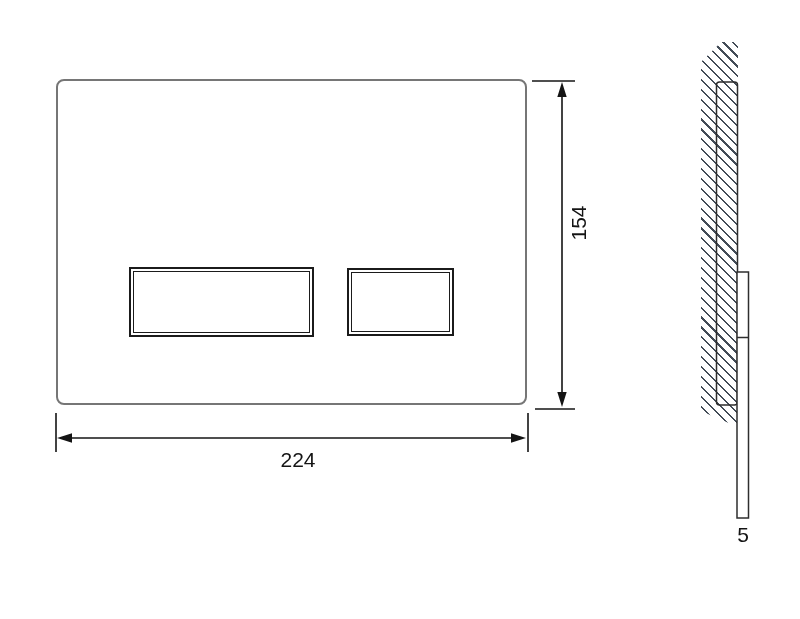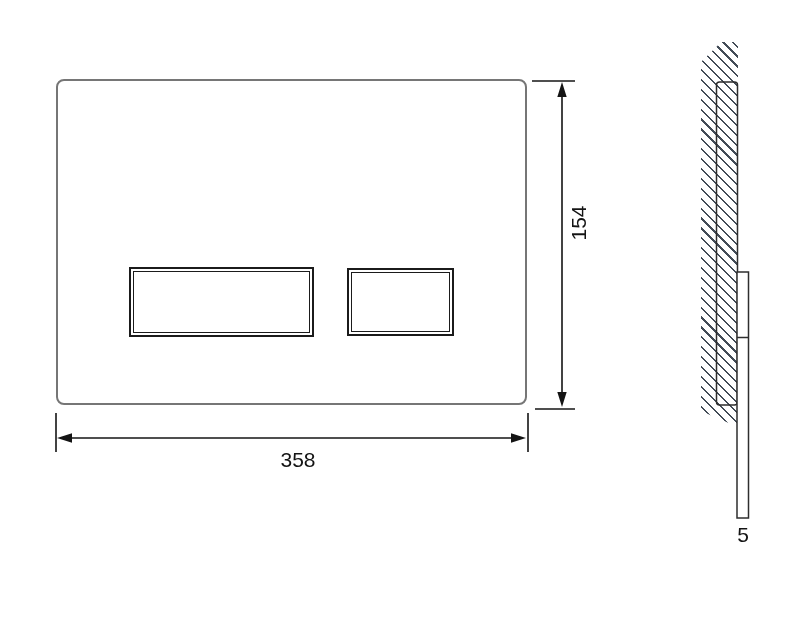--- a/index.html
+++ b/index.html
@@ -143,19 +143,19 @@
 
     <g stroke="#141414" stroke-width="1.6" fill="#141414">
       <line x1="56" y1="413" x2="56" y2="452"></line>
       <line x1="528" y1="413" x2="528" y2="452"></line>
       <line x1="70" y1="438" x2="513" y2="438"></line>
       <polygon points="57,438 72,433.3 72,442.7" stroke="none"></polygon>
       <polygon points="526,438 511,433.3 511,442.7" stroke="none"></polygon>
     </g>
   </svg>
 
-  <div class="dim-label dim-width-label">358</div>
+  <div class="dim-label dim-width-label">224</div>
 
   <div class="dim-label dim-height-label">154</div>
 
   <div class="dim-label dim-depth-label">5</div>
 
 </div>
 
 </body></html>

